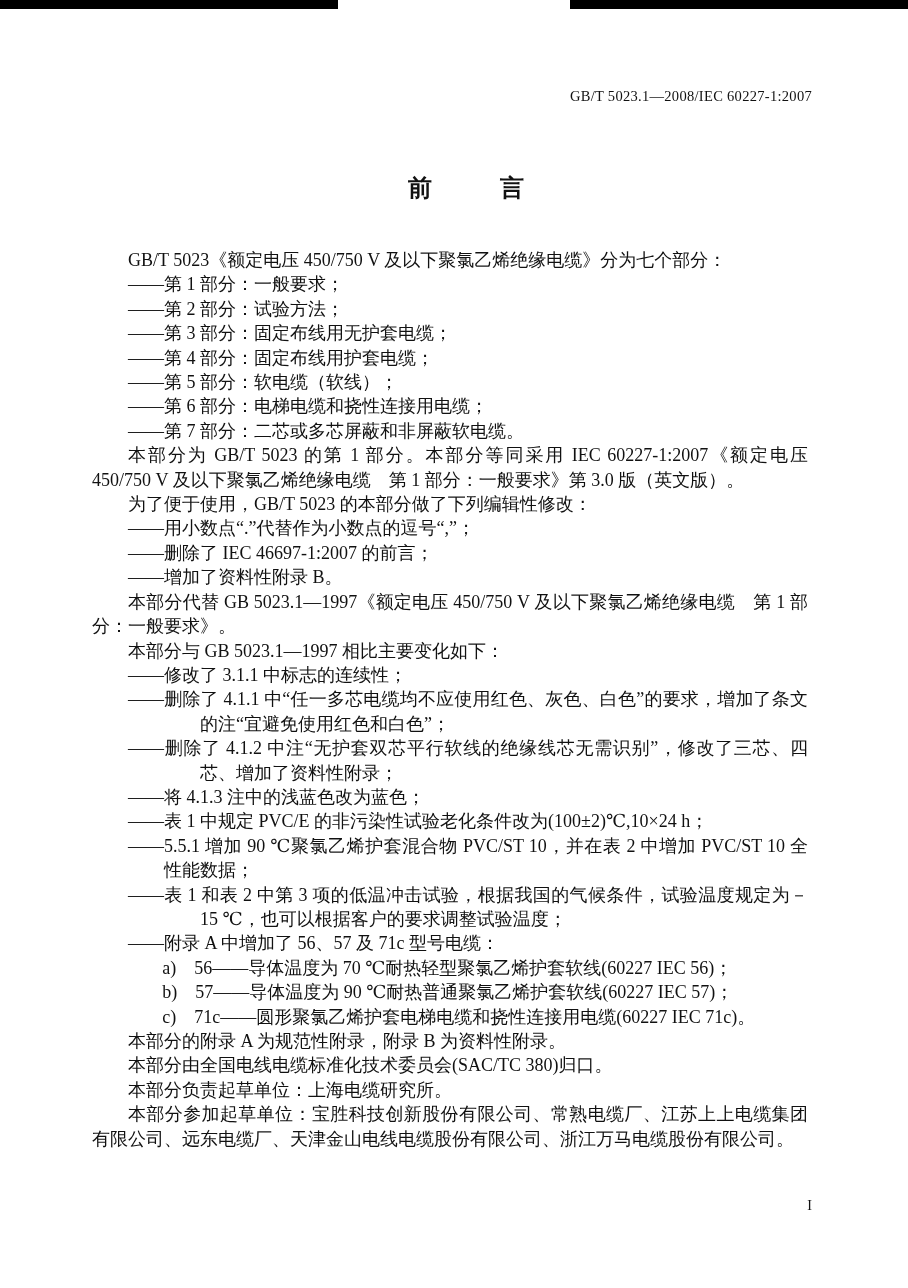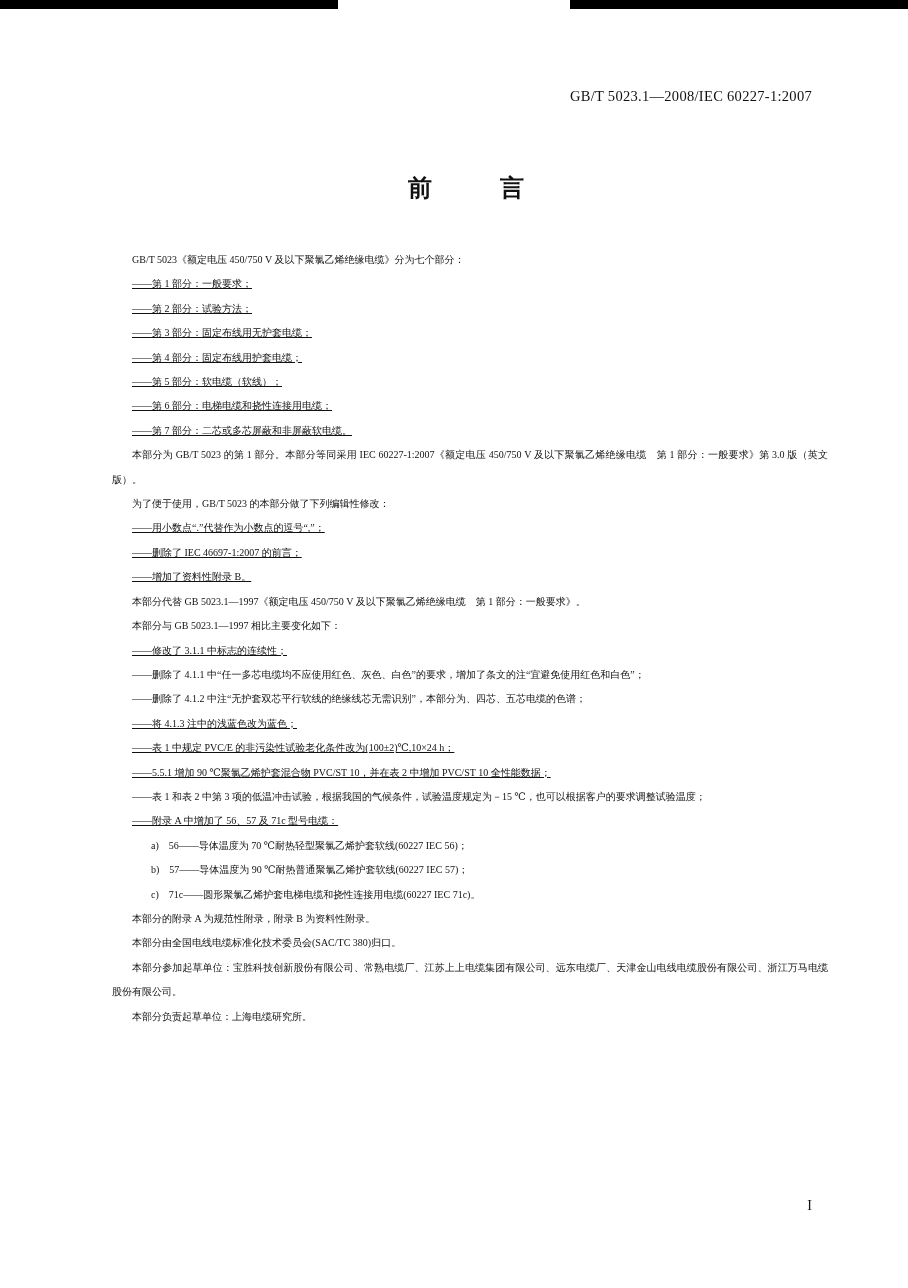--- a/index.html
+++ b/index.html
@@ -48,37 +48,36 @@
     font-weight: bold;
     letter-spacing: 22px;
     text-indent: 22px;
     font-family: "DejaVu Serif", "Liberation Serif", serif;
     padding-left: 12px;
   }
 
   .body {
     position: absolute;
     top: 248px;
-    left: 112px;
+    left: 92px;
     width: 716px;
-    font-size: 10px;
+    font-size: 18px;
     line-height: 24.4px;
     text-align: justify;
   }
 
   .p {
     margin: 0;
     text-indent: 2em;
   }
   
   .dash {
     margin: 0;
     padding-left: 4em;
     text-indent: -2em;
-    text-decoration: underline;
   }
   .dash-hang {
     margin: 0;
     padding-left: 6em;
     text-indent: -4em;
   }
   .sub {
     margin: 0;
     padding-left: 6em;
     text-indent: -2.1em;
@@ -123,33 +122,33 @@
     <p class="dash">——用小数点“.”代替作为小数点的逗号“,”；</p>
     <p class="dash">——删除了 IEC 46697-1:2007 的前言；</p>
     <p class="dash">——增加了资料性附录 B。</p>
 
     <p class="p">本部分代替 GB 5023.1—1997《额定电压 450/750 V 及以下聚氯乙烯绝缘电缆　第 1 部分：一般要求》。</p>
 
     <p class="p">本部分与 GB 5023.1—1997 相比主要变化如下：</p>
 
     <p class="dash">——修改了 3.1.1 中标志的连续性；</p>
     <p class="dash-hang">——删除了 4.1.1 中“任一多芯电缆均不应使用红色、灰色、白色”的要求，增加了条文的注“宜避免使用红色和白色”；</p>
-    <p class="dash-hang">——删除了 4.1.2 中注“无护套双芯平行软线的绝缘线芯无需识别”，本部分为、四芯、五芯电缆的色谱；</p>
+    <p class="dash-hang">——删除了 4.1.2 中注“无护套双芯平行软线的绝缘线芯无需识别”，修改了三芯、四芯、增加了资料性附录；</p>
     <p class="dash">——将 4.1.3 注中的浅蓝色改为蓝色；</p>
     <p class="dash">——表 1 中规定 PVC/E 的非污染性试验老化条件改为(100±2)℃,10×24 h；</p>
     <p class="dash">——5.5.1 增加 90 ℃聚氯乙烯护套混合物 PVC/ST 10，并在表 2 中增加 PVC/ST 10 全性能数据；</p>
     <p class="dash-hang">——表 1 和表 2 中第 3 项的低温冲击试验，根据我国的气候条件，试验温度规定为－15 ℃，也可以根据客户的要求调整试验温度；</p>
     <p class="dash">——附录 A 中增加了 56、57 及 71c 型号电缆：</p>
 
     <p class="sub">a)　56——导体温度为 70 ℃耐热轻型聚氯乙烯护套软线(60227 IEC 56)；</p>
     <p class="sub">b)　57——导体温度为 90 ℃耐热普通聚氯乙烯护套软线(60227 IEC 57)；</p>
     <p class="sub">c)　71c——圆形聚氯乙烯护套电梯电缆和挠性连接用电缆(60227 IEC 71c)。</p>
 
     <p class="p">本部分的附录 A 为规范性附录，附录 B 为资料性附录。</p>
     <p class="p">本部分由全国电线电缆标准化技术委员会(SAC/TC 380)归口。</p>
+    <p class="p">本部分负责起草单位：上海电缆研究所。</p>
     <p class="p">本部分参加起草单位：宝胜科技创新股份有限公司、常熟电缆厂、江苏上上电缆集团有限公司、远东电缆厂、天津金山电线电缆股份有限公司、浙江万马电缆股份有限公司。</p>
-    <p class="p">本部分负责起草单位：上海电缆研究所。</p>
 
   </div>
 
   <div class="page-no">I</div>
 
 </div>
 
 </body></html>

